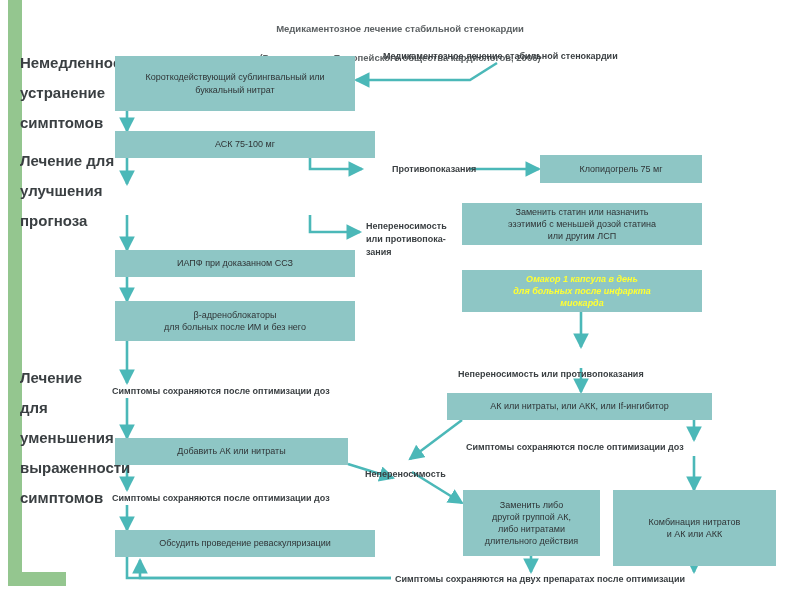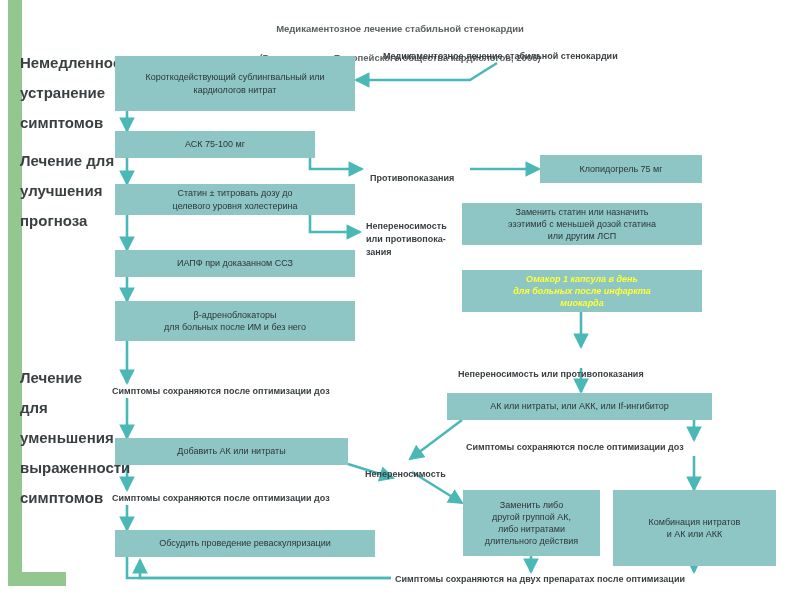--- a/index.html
+++ b/index.html
@@ -140,28 +140,26 @@
   <div class="side" style="left: 20px; top: 146px; width: 110px; white-space: pre-line;">Лечение для
 улучшения
 прогноза</div>
   <div class="side" style="left: 20px; top: 363px; width: 110px; white-space: pre-line;">Лечение
 для
 уменьшения
 выраженности
 симптомов</div>
 
   <div class="box" style="left: 115px; top: 56px; width: 240px; height: 55px; white-space: pre-line;">Короткодействующий сублингвальный или
-кардиологов нитрат</div>
-
-  <div class="box" style="left: 115px; top: 131px; width: 200px; height: 27px; white-space: pre-line;">АСК 75-100 мг</div>
+буккальный нитрат</div>
+
+  <div class="box" style="left: 115px; top: 131px; width: 260px; height: 27px; white-space: pre-line;">АСК 75-100 мг</div>
 
   <div class="box" style="left: 540px; top: 155px; width: 162px; height: 28px; white-space: pre-line;">Клопидогрель 75 мг</div>
 
-  <div class="box" style="left: 115px; top: 184px; width: 240px; height: 31px; white-space: pre-line;">Статин ± титровать дозу до
-целевого уровня холестерина</div>
 
   <div class="box" style="left: 462px; top: 203px; width: 240px; height: 42px; white-space: pre-line;">Заменить статин или назначить
 эзэтимиб с меньшей дозой статина
 или другим ЛСП</div>
 
   <div class="box" style="left: 115px; top: 250px; width: 240px; height: 27px; white-space: pre-line;">ИАПФ при доказанном ССЗ</div>
 
   <div class="box hl" style="left: 462px; top: 270px; width: 240px; height: 42px; white-space: pre-line;">Омакор 1 капсула в день
 для больных после инфаркта
 миокарда</div>
@@ -178,21 +176,21 @@
 
   <div class="box" style="left: 115px; top: 438px; width: 233px; height: 27px; white-space: pre-line;">Добавить АК или нитраты</div>
 
   <div class="box" style="left: 613px; top: 490px; width: 163px; height: 76px; white-space: pre-line;">Комбинация нитратов
 и АК или АКК</div>
 
   <div class="box" style="left: 115px; top: 530px; width: 260px; height: 27px; white-space: pre-line;">Обсудить проведение реваскуляризации</div>
 
   <div class="label" style="left: 383px; top: 50px; white-space: pre-line;">Медикаментозное лечение стабильной стенокардии</div>
 
-  <div class="label" style="left: 370px; top: 163px; white-space: pre-line; margin-top: 9px;">Противопоказания</div>
+  <div class="label" style="left: 392px; top: 163px; white-space: pre-line;">Противопоказания</div>
 
   <div class="label" style="left: 366px; top: 220px; white-space: pre-line;">Непереносимость
 или противопока-
 зания</div>
 
   <div class="label" style="left: 458px; top: 368px; white-space: pre-line;">Непереносимость или противопоказания</div>
 
   <div class="label" style="left: 112px; top: 385px; white-space: pre-line;">Симптомы сохраняются после оптимизации доз</div>
 
   <div class="label" style="left: 466px; top: 441px; white-space: pre-line;">Симптомы сохраняются после оптимизации доз</div>

